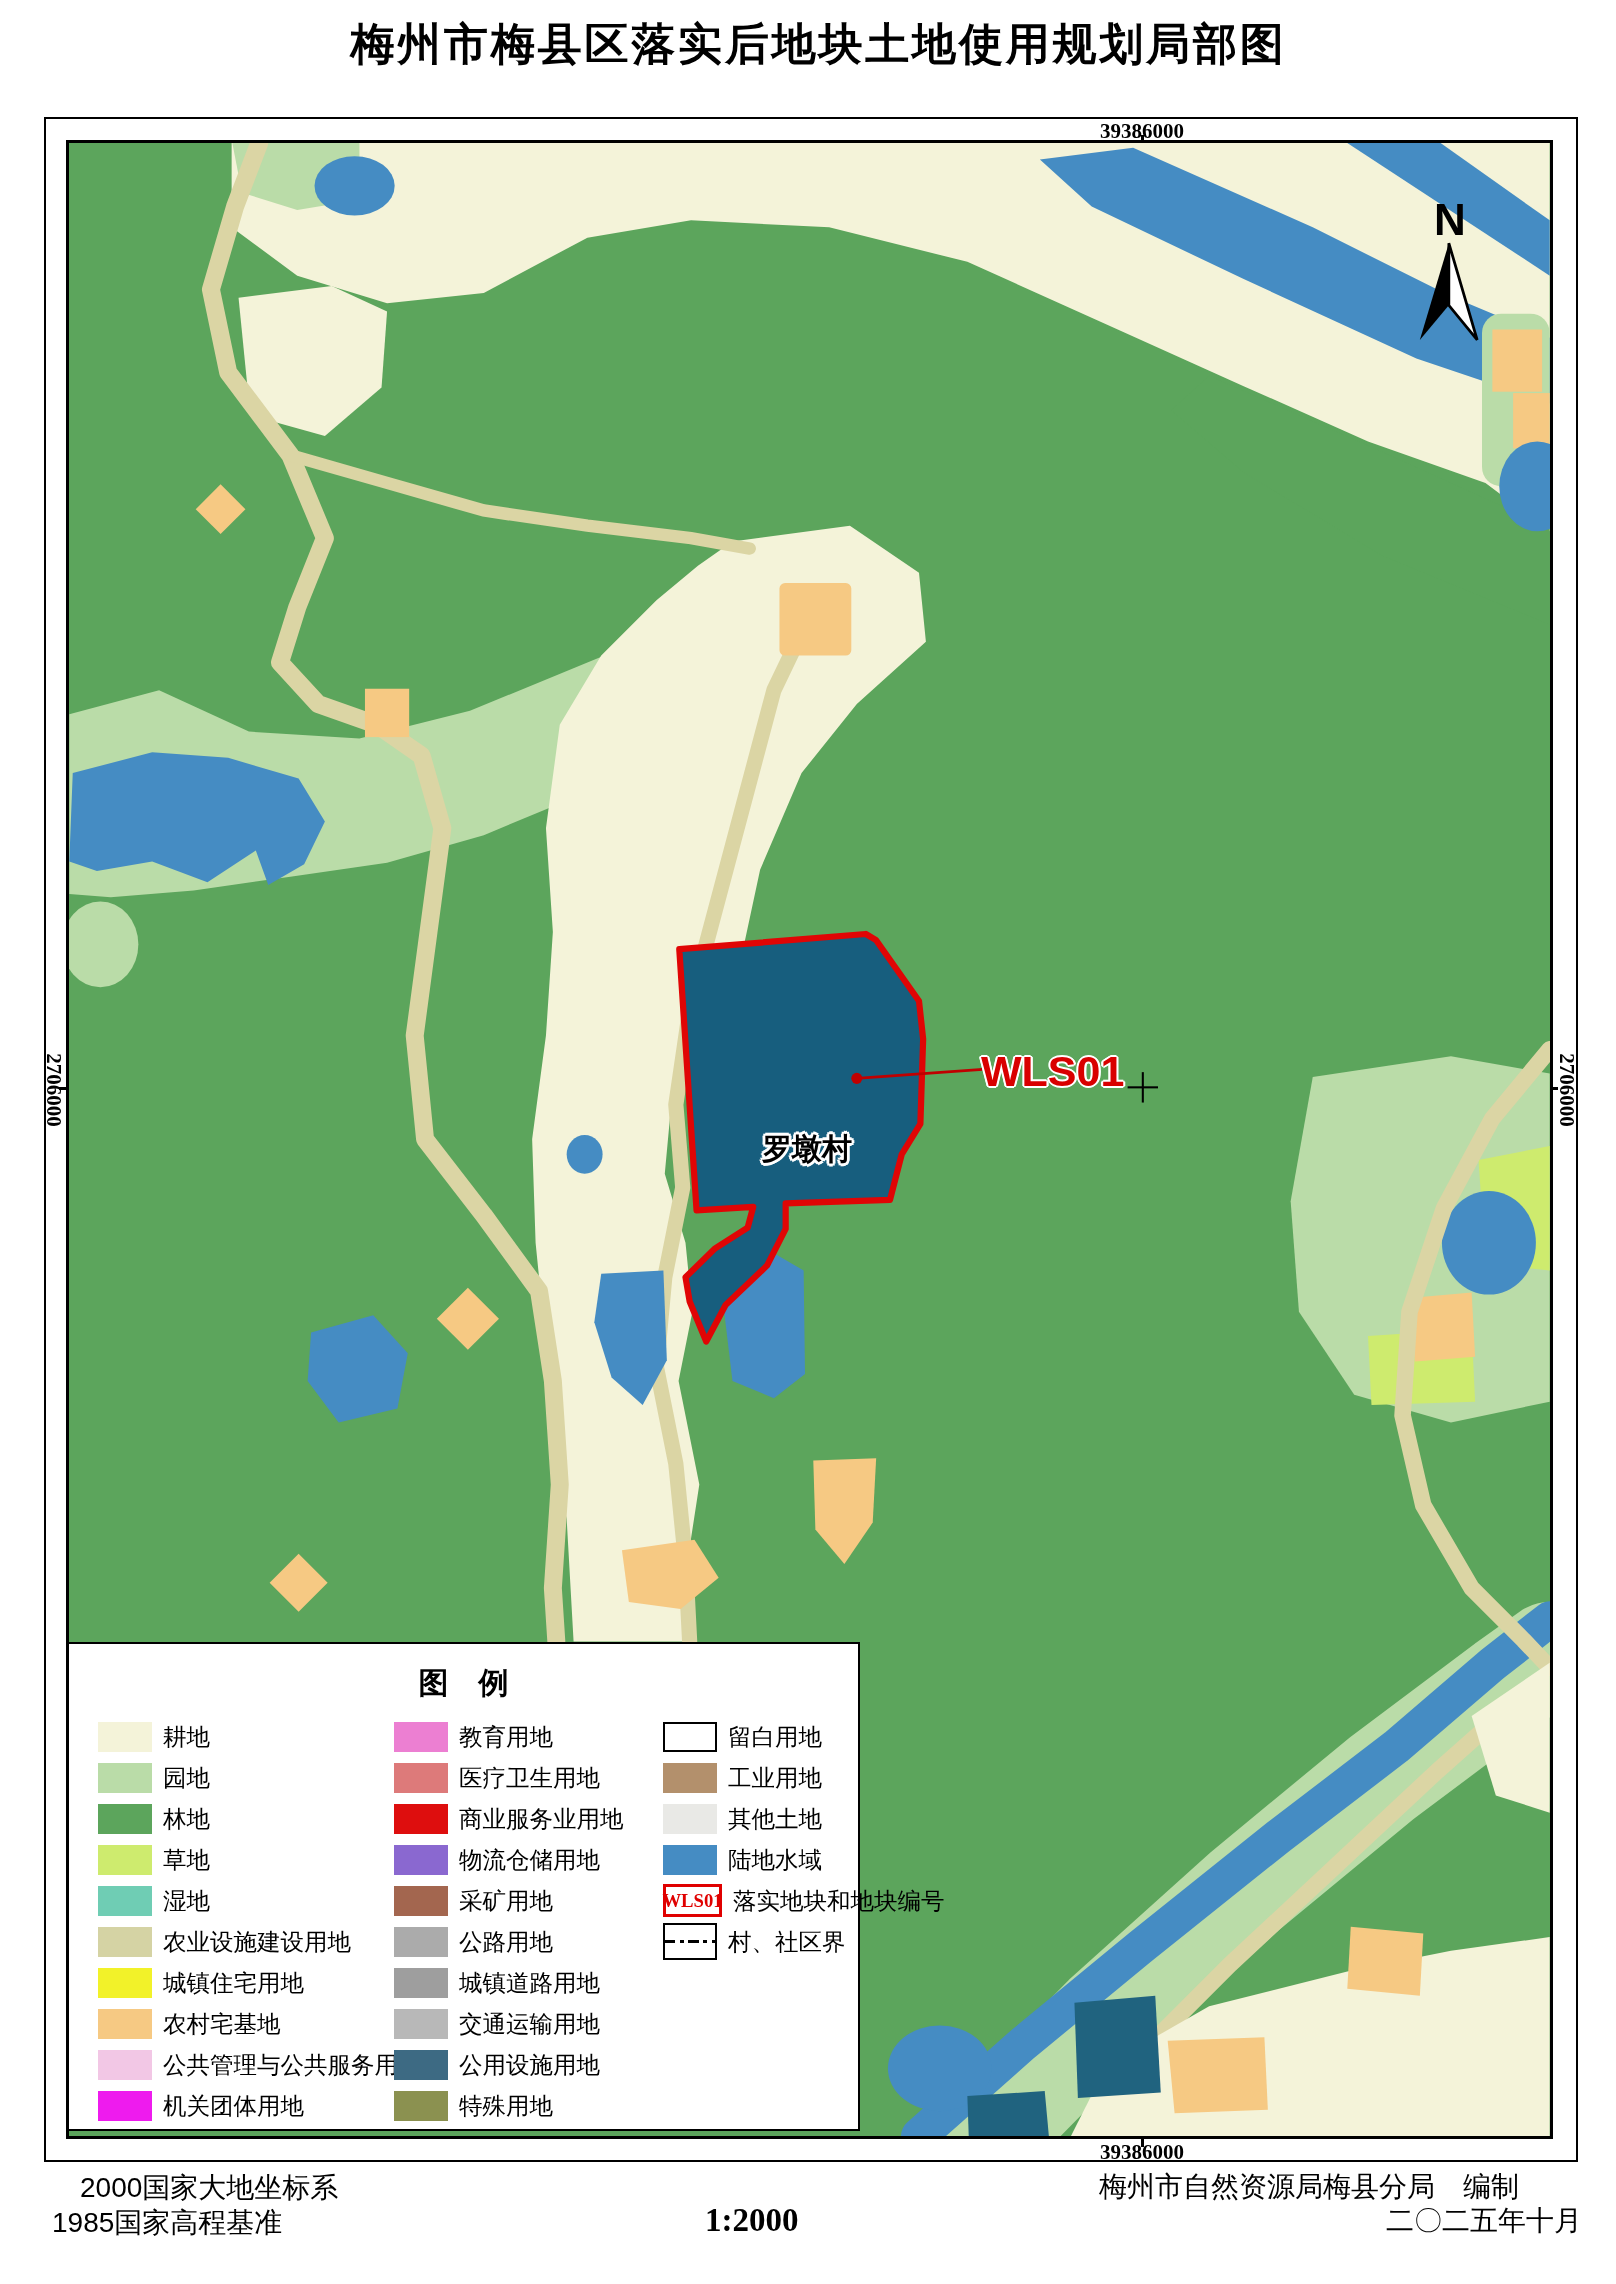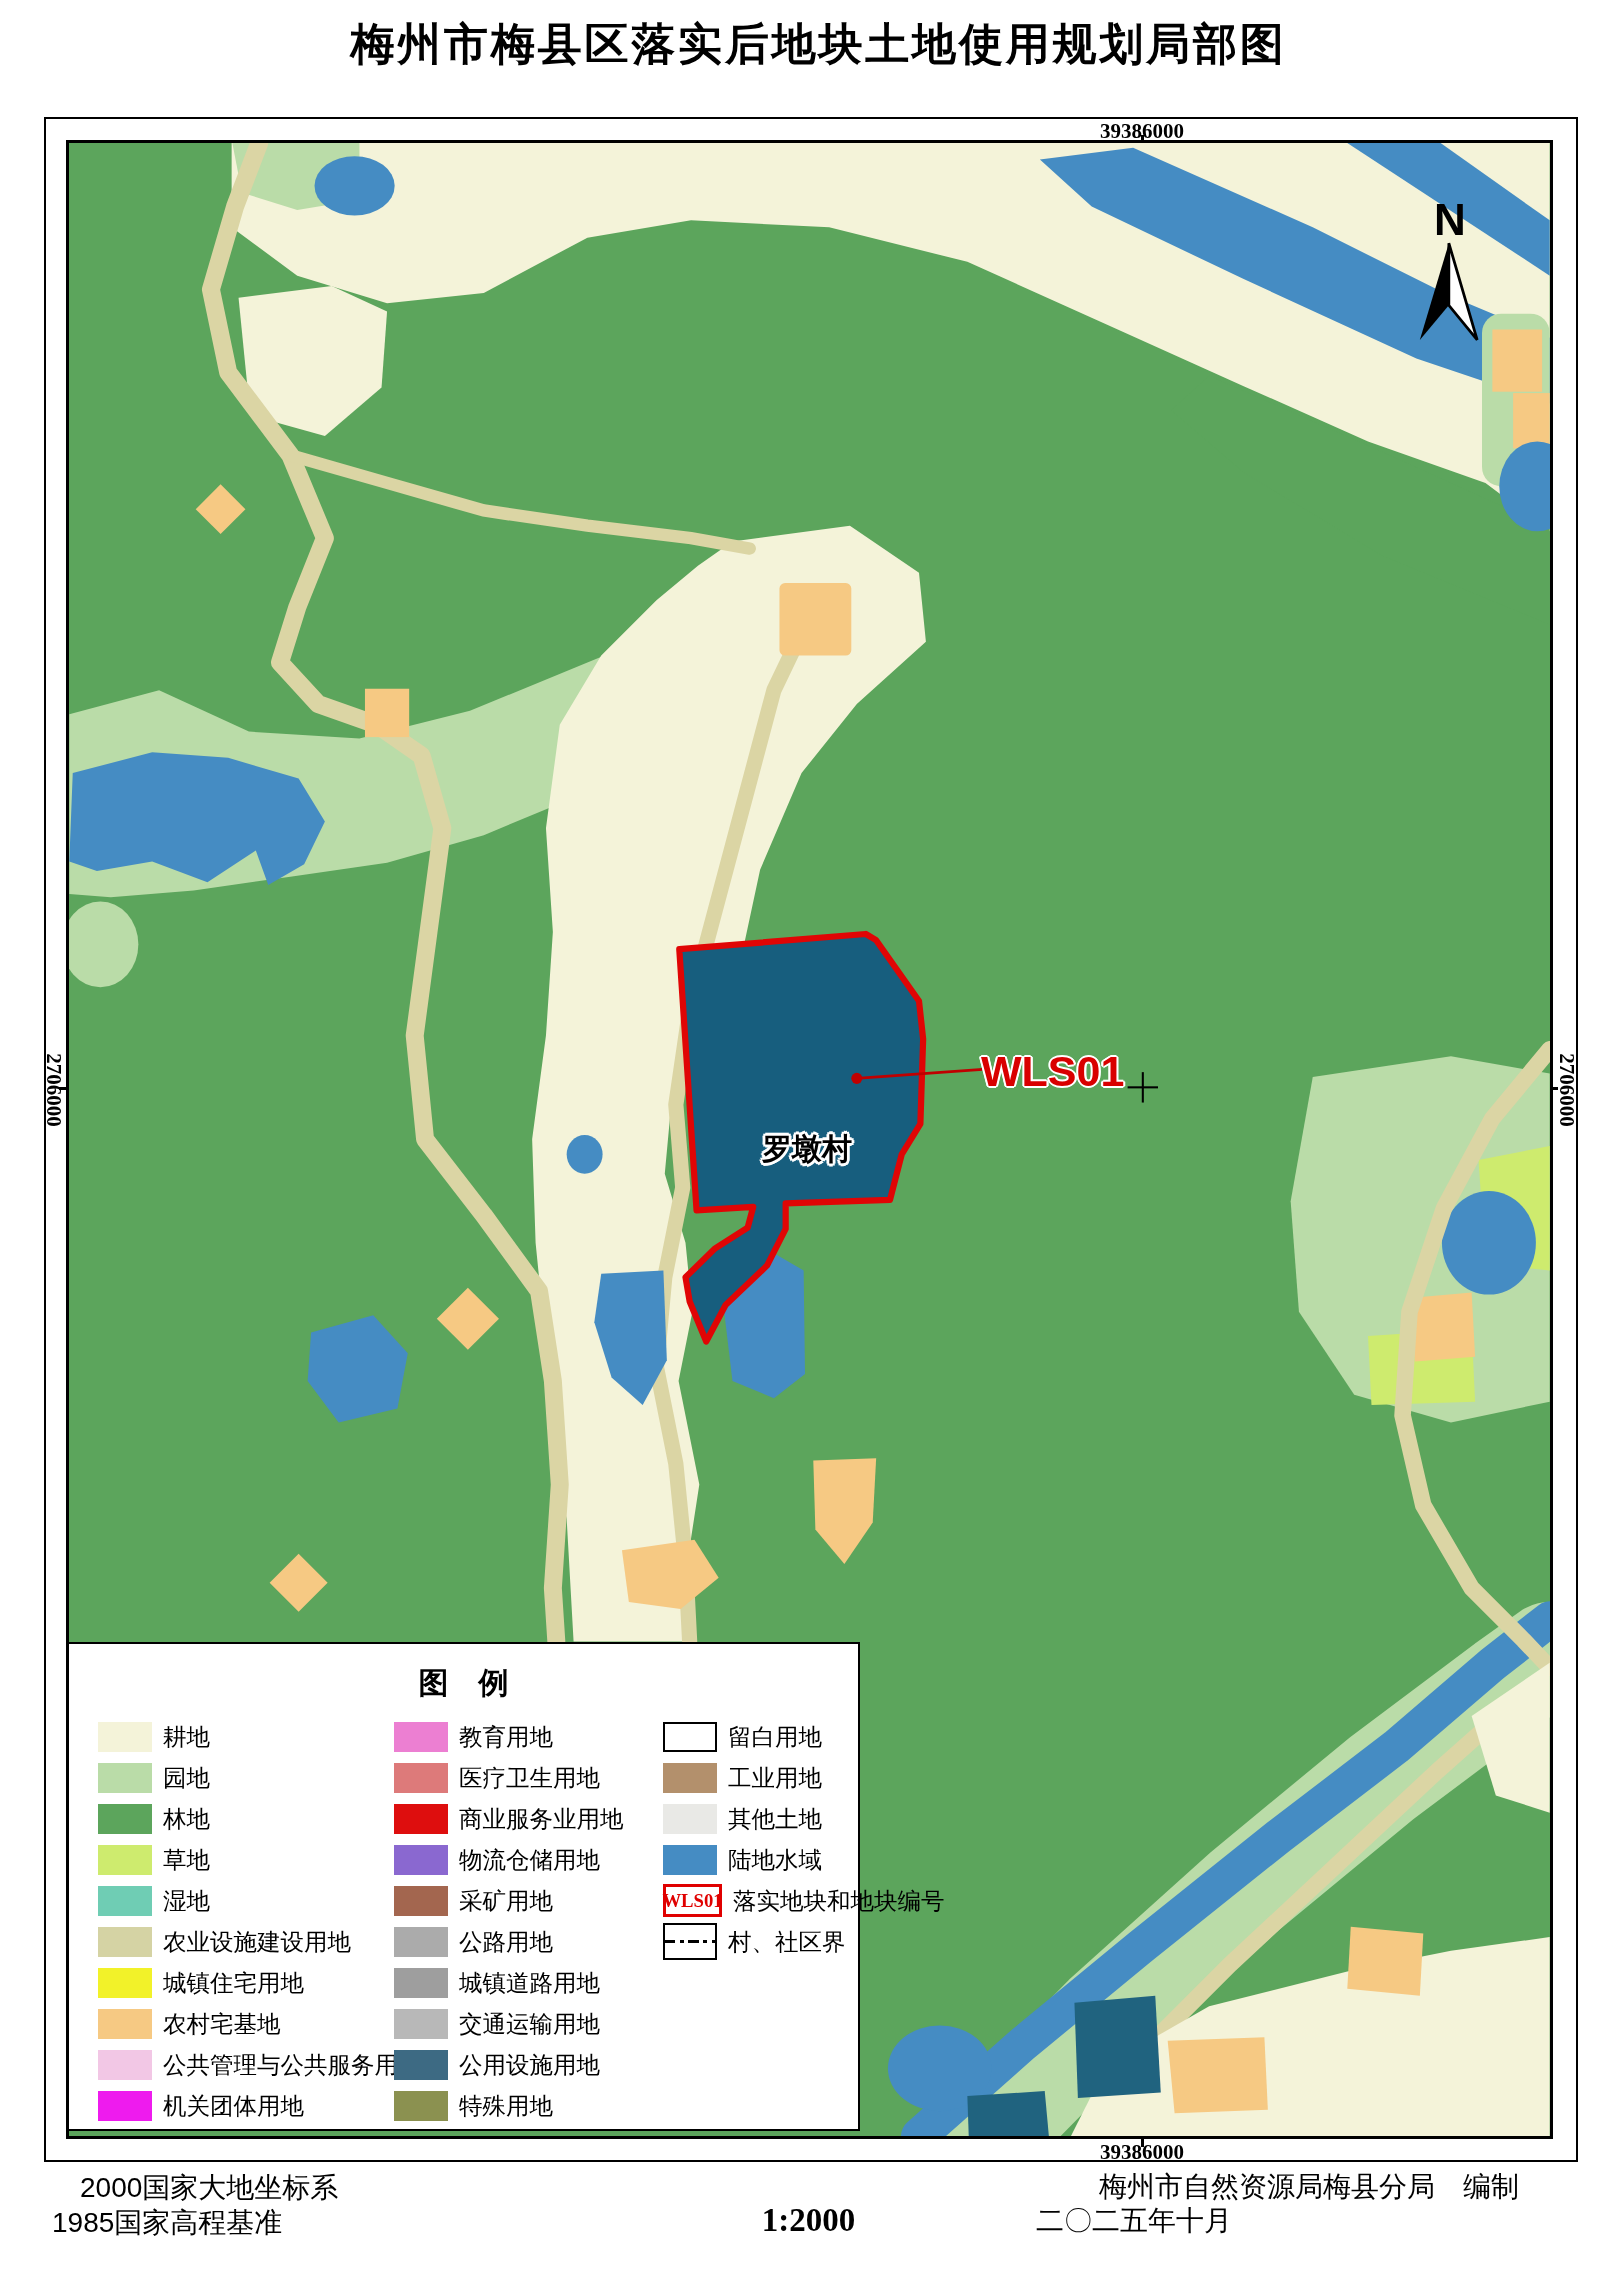--- a/index.html
+++ b/index.html
@@ -31,23 +31,23 @@
   .leg-label{margin-left:11px;font-size:23.5px;white-space:nowrap;}
   .sw-outline{background:#fff;border:2.1px solid #000;box-sizing:border-box;}
   .sw-wls{background:#fff;border:3.5px solid #E00000;box-sizing:border-box;display:flex;align-items:center;justify-content:center;
           color:#E00000;font-family:"Liberation Serif",serif;font-size:18.7px;font-weight:bold;height:33px;}
   .sw-dash{background:#fff;border:2.1px solid #000;box-sizing:border-box;height:37px;display:flex;align-items:center;}
   .dashline{width:100%;height:3.5px;background:repeating-linear-gradient(90deg,#000 0 10.4px,transparent 10.4px 15px,#000 15px 18.7px,transparent 18.7px 23.5px);}
   
   .footer-cn{font-size:28px;}
   #datum1{left:52px;top:2169px;margin-left:28px;}
   #datum2{left:52px;top:2204px;}
-  #scale-text{left:705px;top:2202px;width:207px;text-align:center;font-family:"Liberation Serif",serif;font-size:33px;font-weight:bold;}
+  #scale-text{left:705px;top:2202px;width:207px;font-family:"Liberation Serif",serif;font-size:33px;font-weight:bold;}
   #publisher{left:1036px;top:2168px;width:546px;text-align:center;}
-  #pubdate{left:1036px;top:2202px;width:546px;text-align:left;}
+  #pubdate{left:1036px;top:2202px;width:546px;text-align:right;}
 </style>
 </head>
 <body>
 
 <div class="abs" id="page-title">梅州市梅县区落实后地块土地使用规划局部图</div>
 
 <div class="abs" id="outer-border"></div>
 
 <div class="abs" id="map-frame">
   <svg width="1481" height="1993" viewBox="0 0 2143 2885">

